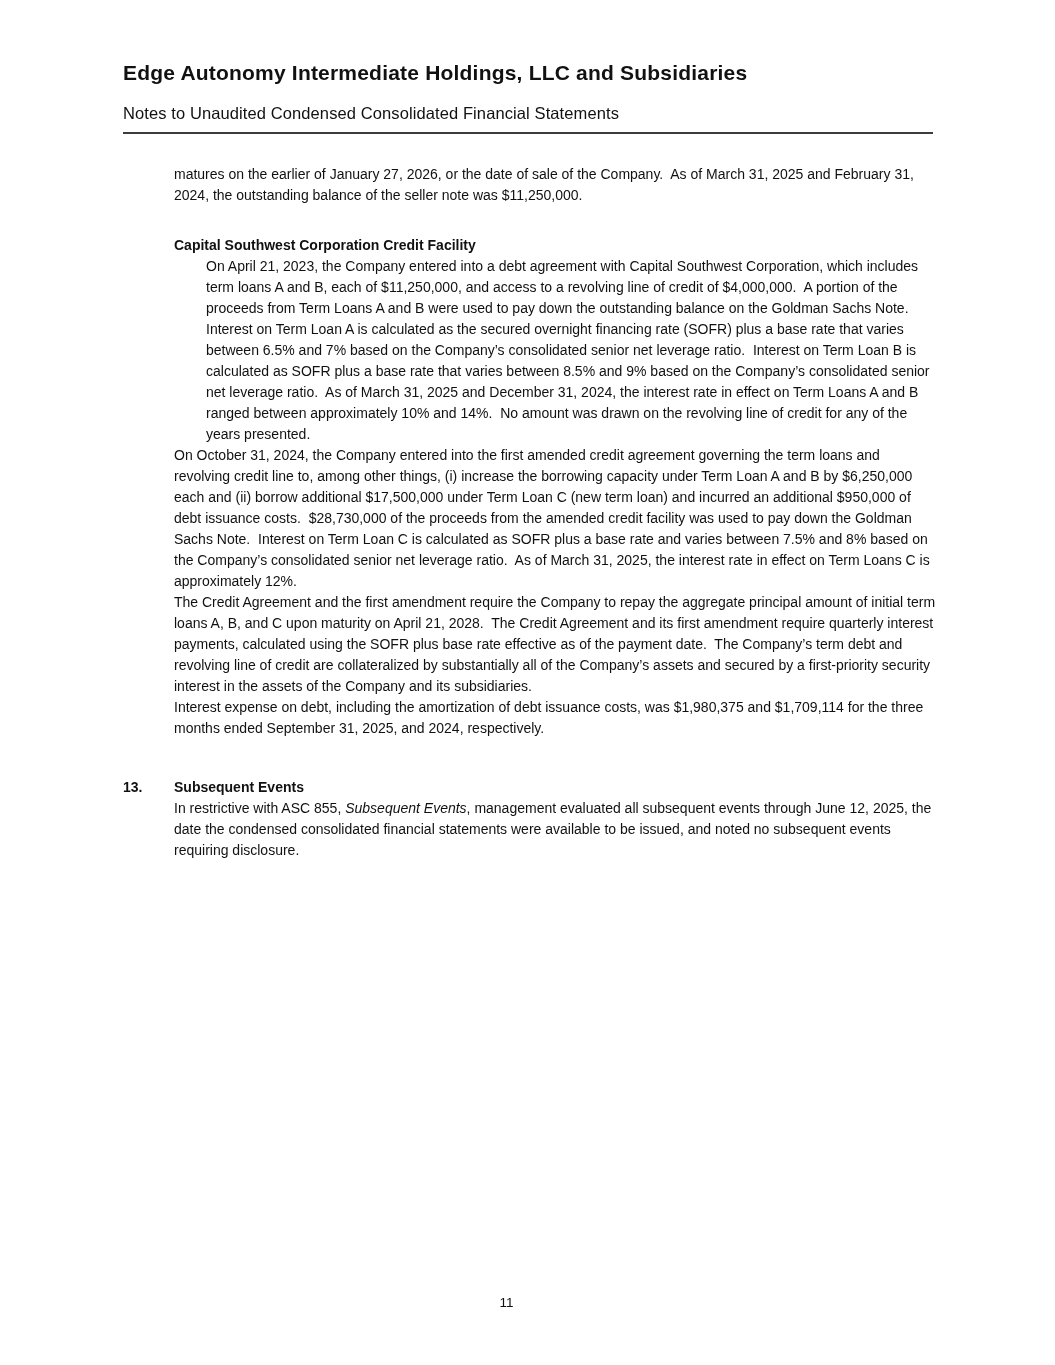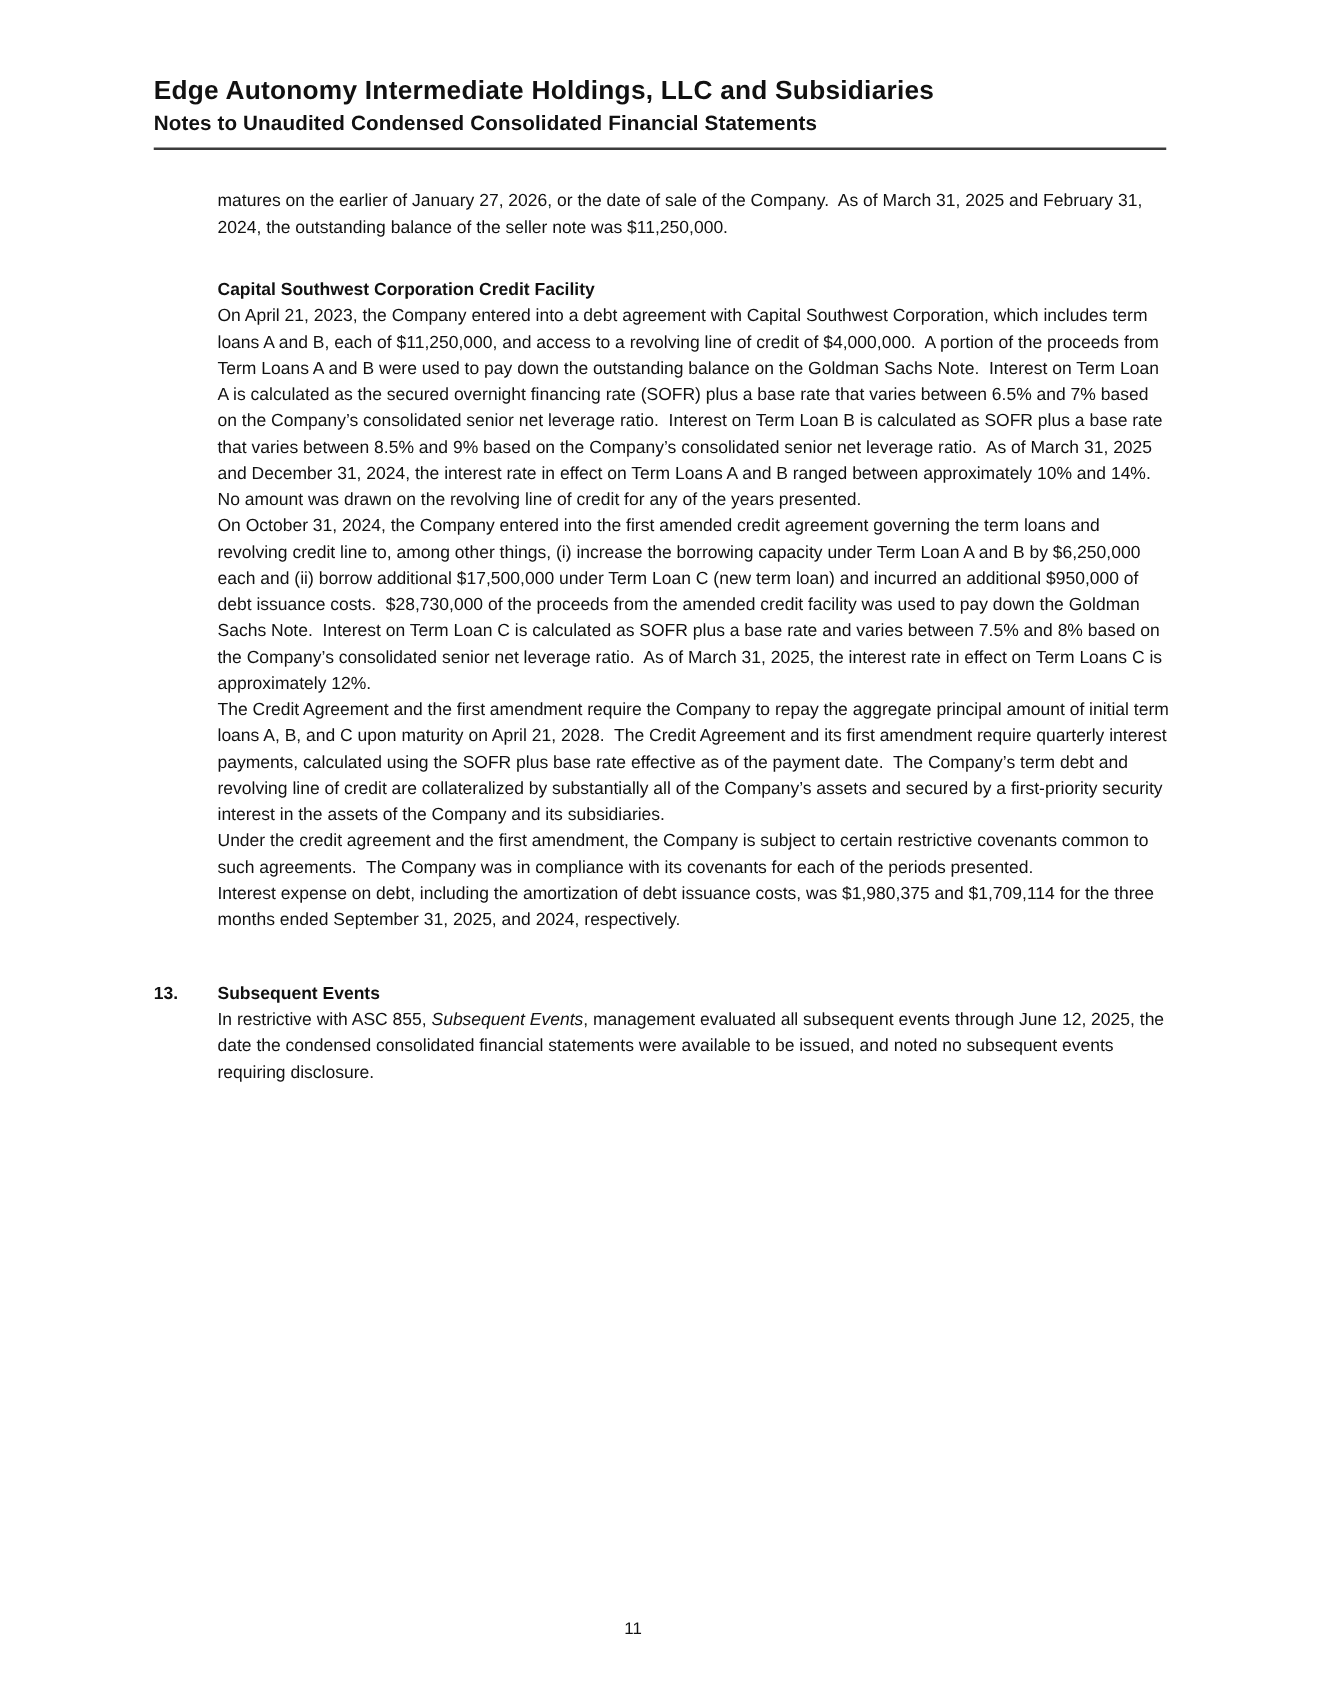--- a/index.html
+++ b/index.html
@@ -22,37 +22,37 @@
     padding-bottom: 7px;
   }
   .doc-title {
     font-size: 21px;
     font-weight: bold;
     line-height: 1.25;
     letter-spacing: 0.2px;
   }
   .doc-subtitle {
     font-size: 16.5px;
-    font-weight: bold;
+    font-weight: normal;
     line-height: 1.35;
-    margin-top: 2px;
+    margin-top: 16px;
     letter-spacing: 0.1px;
   }
   .doc-body {
     margin-left: 174px;
     width: 763px;
     font-size: 14px;
     line-height: 21px;
     margin-top: 30px;
   }
   .body-text {
     white-space: pre-wrap;
   }
   .body-text.first { margin-top: 0; }
-  .body-text.no-gap { margin-top: 0; }
+  .body-text.no-gap { margin-top: 0; margin-left: 32px; }
   .inline-heading {
     font-size: 14px;
     font-weight: bold;
     line-height: 21px;
     margin-top: 29px;
   }
   .numbered-heading-row {
     display: flex;
     margin-left: -51px;
     margin-top: 38px;
@@ -89,21 +89,20 @@
 
   <main class="doc-body">
 
     <p class="body-text first">matures on the earlier of January 27, 2026, or the date of sale of the Company.  As of March 31, 2025 and February 31, 2024, the outstanding balance of the seller note was $11,250,000.</p>
 
     <section>
       <h3 class="inline-heading">Capital Southwest Corporation Credit Facility</h3>
       <p class="body-text no-gap">On April 21, 2023, the Company entered into a debt agreement with Capital Southwest Corporation, which includes term loans A and B, each of $11,250,000, and access to a revolving line of credit of $4,000,000.  A portion of the proceeds from Term Loans A and B were used to pay down the outstanding balance on the Goldman Sachs Note.  Interest on Term Loan A is calculated as the secured overnight financing rate (SOFR) plus a base rate that varies between 6.5% and 7% based on the Company’s consolidated senior net leverage ratio.  Interest on Term Loan B is calculated as SOFR plus a base rate that varies between 8.5% and 9% based on the Company’s consolidated senior net leverage ratio.  As of March 31, 2025 and December 31, 2024, the interest rate in effect on Term Loans A and B ranged between approximately 10% and 14%.  No amount was drawn on the revolving line of credit for any of the years presented.</p>
       <p class="body-text">On October 31, 2024, the Company entered into the first amended credit agreement governing the term loans and revolving credit line to, among other things, (i) increase the borrowing capacity under Term Loan A and B by $6,250,000 each and (ii) borrow additional $17,500,000 under Term Loan C (new term loan) and incurred an additional $950,000 of debt issuance costs.  $28,730,000 of the proceeds from the amended credit facility was used to pay down the Goldman Sachs Note.  Interest on Term Loan C is calculated as SOFR plus a base rate and varies between 7.5% and 8% based on the Company’s consolidated senior net leverage ratio.  As of March 31, 2025, the interest rate in effect on Term Loans C is approximately 12%.</p>
       <p class="body-text">The Credit Agreement and the first amendment require the Company to repay the aggregate principal amount of initial term loans A, B, and C upon maturity on April 21, 2028.  The Credit Agreement and its first amendment require quarterly interest payments, calculated using the SOFR plus base rate effective as of the payment date.  The Company’s term debt and revolving line of credit are collateralized by substantially all of the Company’s assets and secured by a first-priority security interest in the assets of the Company and its subsidiaries.</p>
-      <p class="body-text">Under the credit agreement and the first amendment, the Company is subject to certain restrictive covenants common to such agreements.  The Company was in compliance with its covenants for each of the periods presented.</p>
       <p class="body-text">Interest expense on debt, including the amortization of debt issuance costs, was $1,980,375 and $1,709,114 for the three months ended September 31, 2025, and 2024, respectively.</p>
     </section>
 
     <section>
       <div class="numbered-heading-row">
         <span class="section-number">13.</span>
         <h3 class="numbered-heading">Subsequent Events</h3>
       </div>
       <p class="body-text"><span>In restrictive with ASC 855, </span><em>Subsequent Events</em><span>, management evaluated all subsequent events through June 12, 2025, the date the condensed consolidated financial statements were available to be issued, and noted no subsequent events requiring disclosure.</span></p>
     </section>

